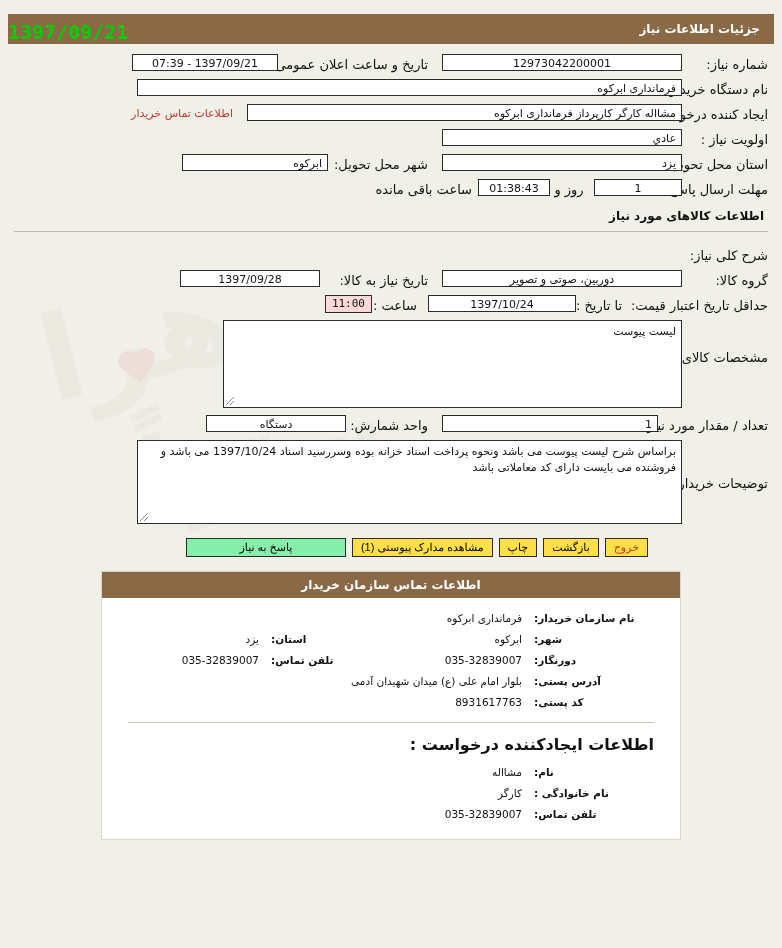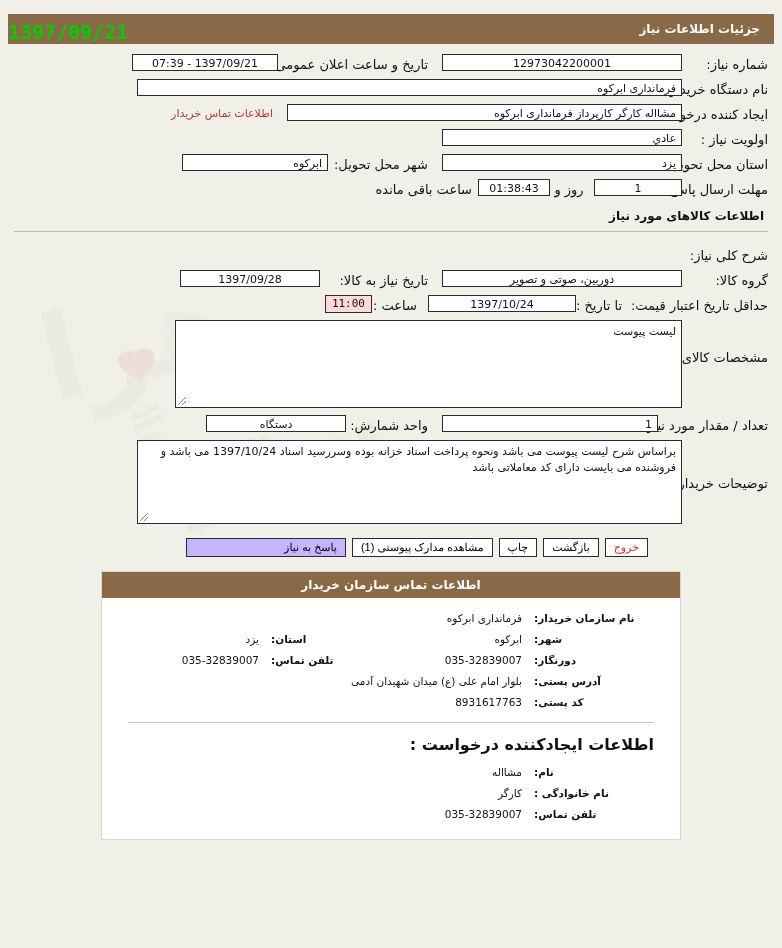--- a/index.html
+++ b/index.html
@@ -153,30 +153,30 @@
   
   .btn-row{
     display:flex;
     justify-content:flex-start;
     gap:6px;
     margin:14px 0 6px 0;
     padding-right:120px;
   }
   .btn{
     border:1px solid #2b2b2b;
-    background:#ffffff;
+    background:#fde047;
     font-size:11px;
     height:19px;
     line-height:17px;
     padding:0 8px;
     cursor:pointer;
     white-space:nowrap;
     box-sizing:border-box;
   }
-  .btn.green{background:#c4b5fd;text-align:right;}
+  .btn.green{background:#86efac;}
   .btn.exit{color:#c0392b;}
 
   
   .panel{
     width:580px;
     margin:14px auto 0 auto;
     background:#fff;
     border:1px solid #d8d8c8;
     box-sizing:border-box;
   }
@@ -249,21 +249,21 @@
       <div class="field center" style="width:146px;margin-left:6px;">1397/09/21 - 07:39</div>
     </div>
 
     <div class="row">
       <div class="lbl" style="width:86px;">نام دستگاه خریدار:</div>
       <div class="field" style="width:545px;margin-left:14px;">فرمانداری ابرکوه</div>
     </div>
 
     <div class="row">
       <div class="lbl" style="width:86px;">ایجاد کننده درخواست:</div>
-      <div class="field" style="width:395px;margin-left:14px;padding-left:28px;">مشااله کارگر کارپرداز فرمانداری ابرکوه</div>
+      <div class="field" style="width:435px;margin-left:14px;padding-left:28px;">مشااله کارگر کارپرداز فرمانداری ابرکوه</div>
       <a href="#" class="link" style="padding-top:3px;">اطلاعات تماس خریدار</a>
     </div>
 
     <div class="row">
       <div class="lbl" style="width:86px;">اولویت نیاز :</div>
       <div class="field" style="width:240px;margin-left:14px;">عادي</div>
     </div>
 
     <div class="row">
       <div class="lbl" style="width:86px;">استان محل تحویل:</div>
@@ -297,21 +297,21 @@
     <div class="row">
       <div class="lbl" style="width:146px;">حداقل تاریخ اعتبار قیمت:</div>
       <div class="lbl" style="width:46px;text-align:center;">تا تاریخ :</div>
       <div class="field center" style="width:148px;margin-left:10px;">1397/10/24</div>
       <div class="lbl" style="width:46px;text-align:center;">ساعت :</div>
       <div class="time-badge">11:00</div>
     </div>
 
     <div class="row">
       <div class="lbl" style="width:86px;padding-top:30px;">مشخصات کالای مورد نیاز:</div>
-      <div class="ta" style="width:507px;height:88px;margin-left:17px;">لیست پیوست</div>
+      <div class="ta" style="width:459px;height:88px;margin-left:17px;">لیست پیوست</div>
     </div>
 
     <div class="row">
       <div class="lbl" style="width:110px;">تعداد / مقدار مورد نیاز:</div>
       <div class="field" style="width:216px;margin-left:14px;">1</div>
       <div class="lbl" style="width:82px;">واحد شمارش:</div>
       <div class="field center" style="width:140px;margin-left:6px;">دستگاه</div>
     </div>
 
     <div class="row">

